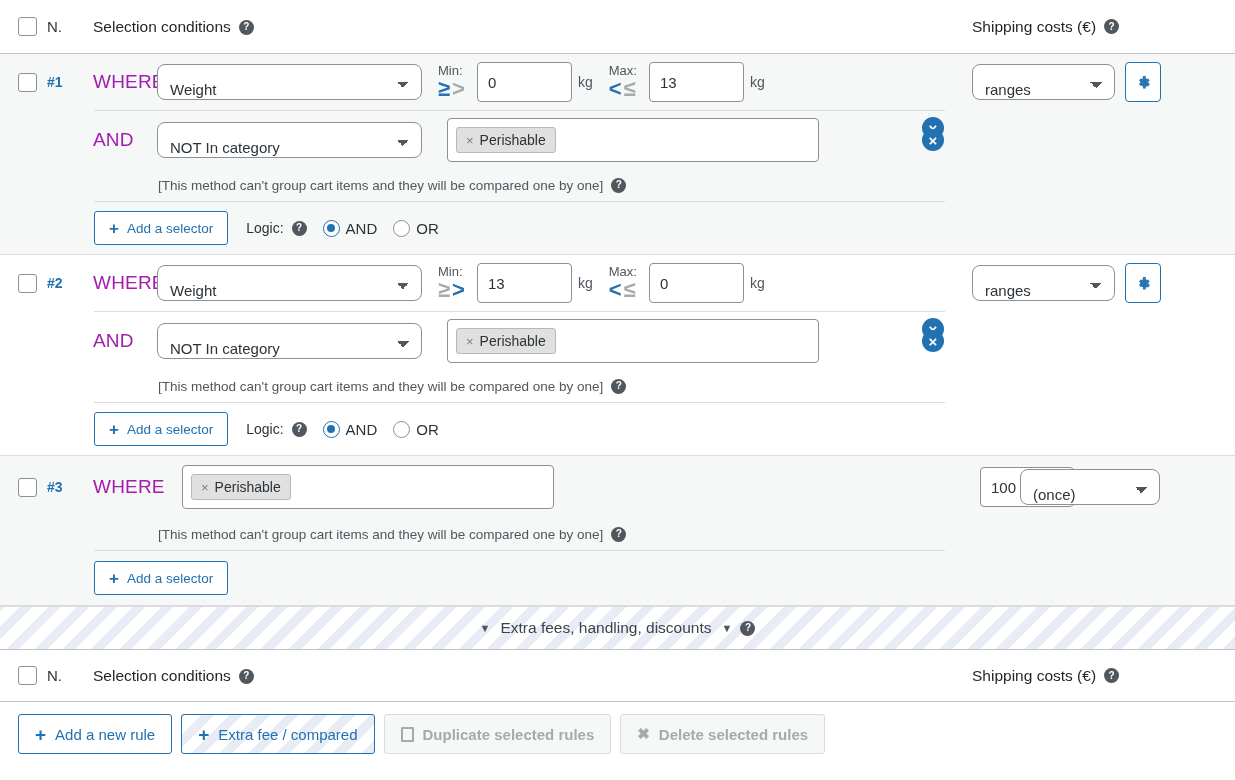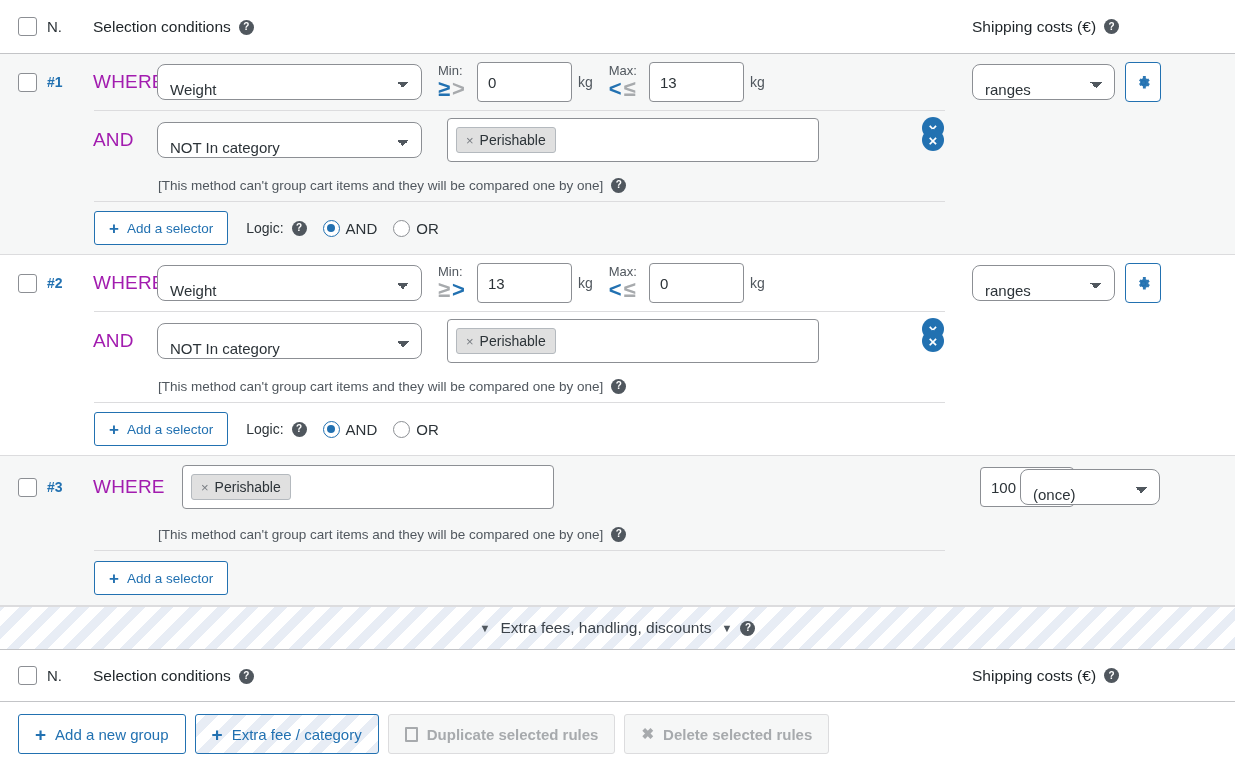--- a/index.html
+++ b/index.html
@@ -403,25 +403,25 @@
     </div>
     <div class="hdr-ship">
       <span>Shipping costs (€)</span>
         <span class="help">?</span>
     </div>
   </div>
 
   <div class="toolbar">
     <div class="tbtn primary">
       <span class="plus">+</span>
-      <span>Add a new group</span>
+      <span>Add a new rule</span>
     </div>
     <div class="tbtn striped">
       <span class="plus">+</span>
-      <span>Extra fee / category</span>
+      <span>Extra fee / compared</span>
     </div>
     <div class="tbtn disabled">
       <span class="dup-ico"></span>
       <span>Duplicate selected rules</span>
     </div>
     <div class="tbtn disabled">
       <span>✖</span>
       <span>Delete selected rules</span>
     </div>
   </div>

